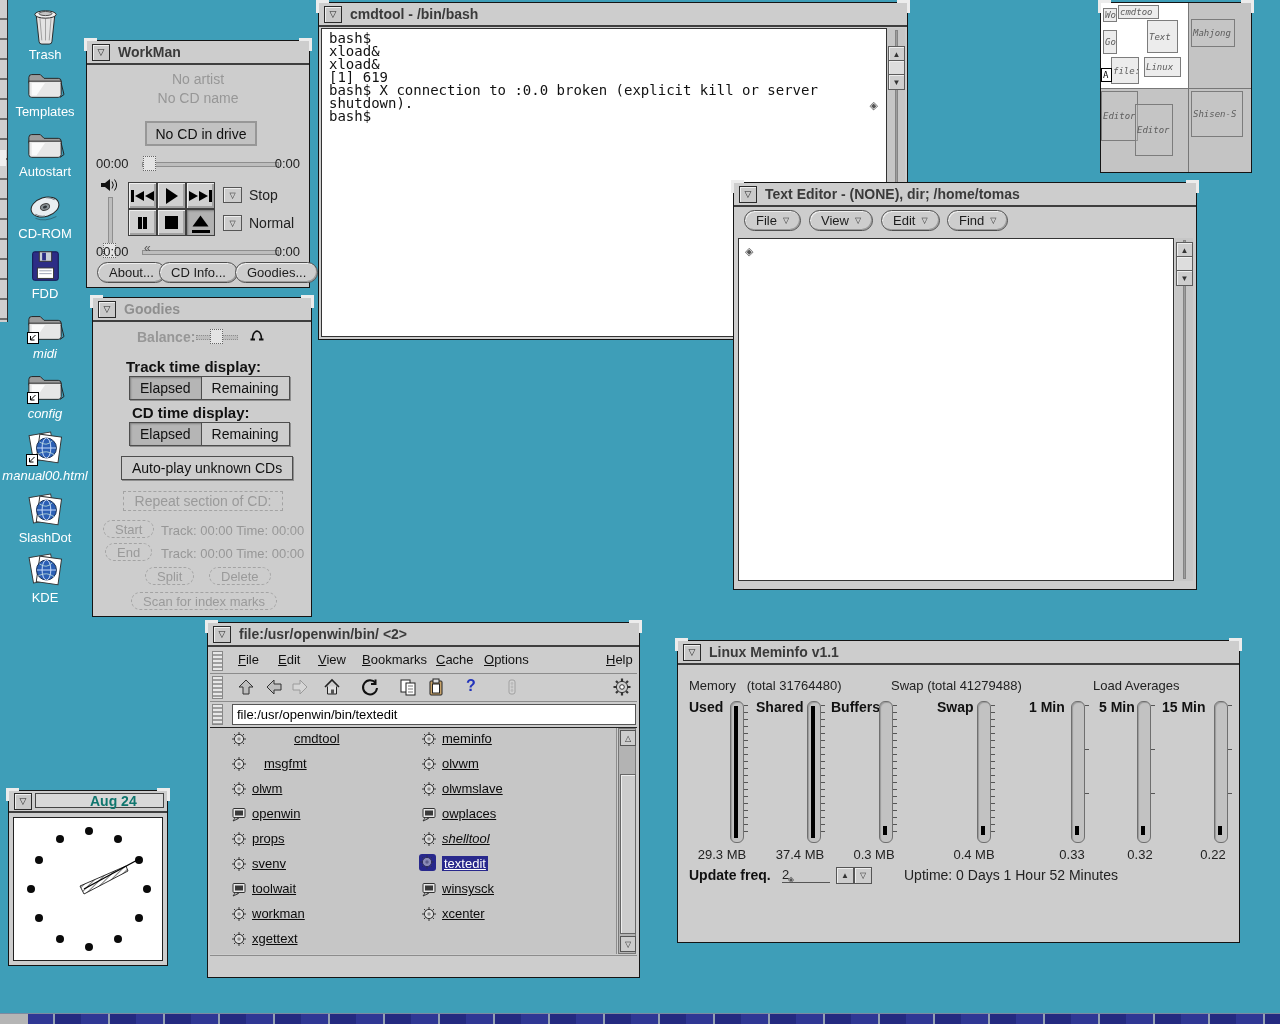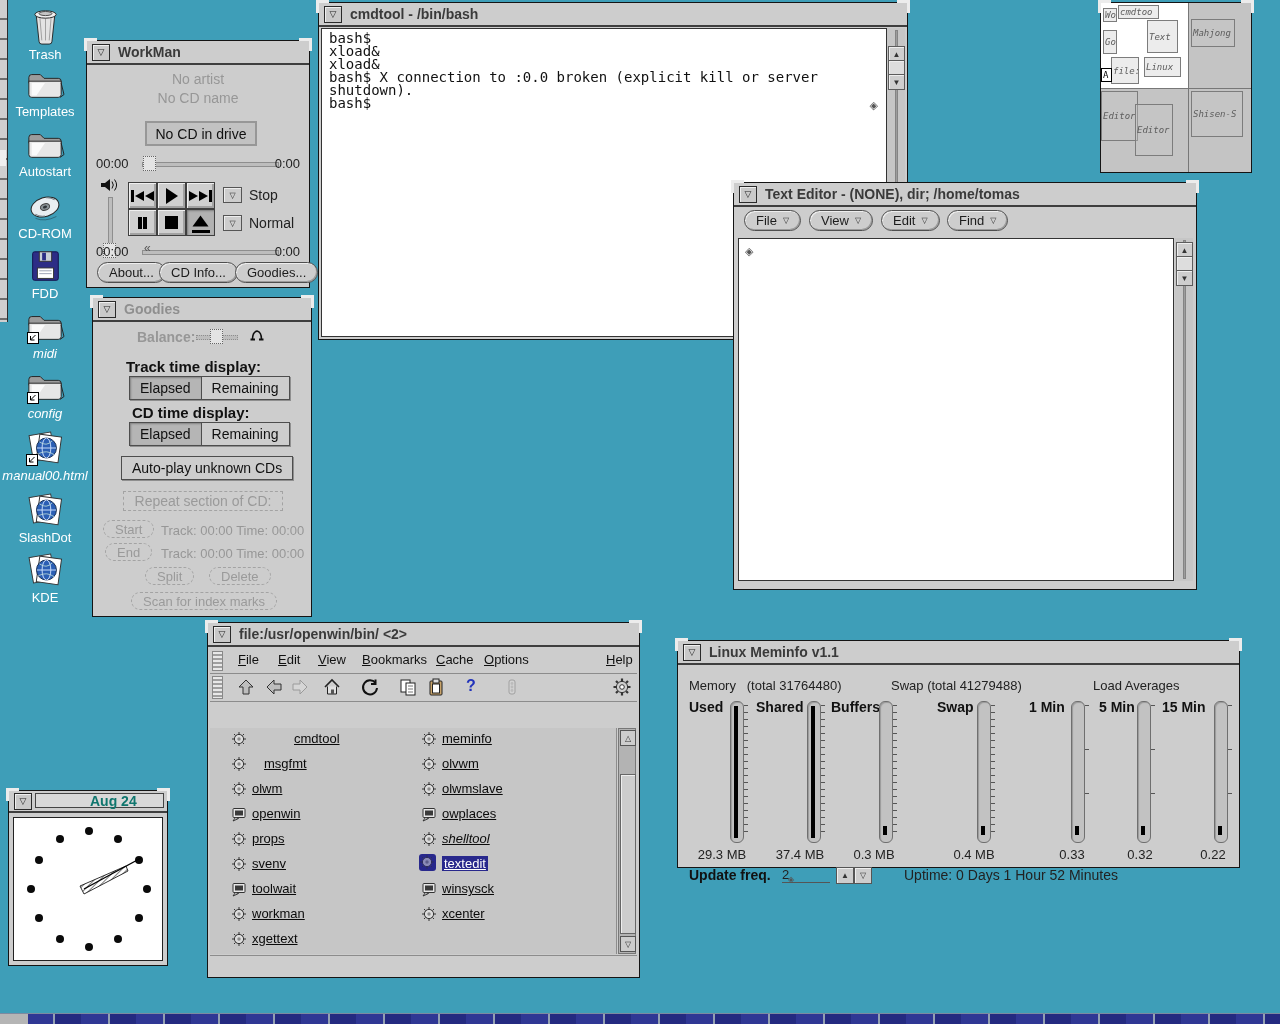--- a/index.html
+++ b/index.html
@@ -279,20 +279,21 @@
 <div class="win" style="left:318px;top:2px;width:590px;height:338px;">
   <div class="tb">
     <span class="cbox"></span>
     <span class="ttl">cmdtool - /bin/bash</span>
   </div>
   <div class="abs" style="left:2px;top:25px;right:20px;bottom:2px;background:#fff;border:1px solid #333;">
     <div class="term" style="padding:3px 7px;">
       <div>bash$</div>
       <div>xload&amp;</div>
       <div>xload&amp;</div>
+      <div>[1] 619</div>
       <div>bash$ X connection to :0.0 broken (explicit kill or server shutdown).</div>
       <div>bash$</div>
     </div>
     <span class="diamond" style="right:8px;top:70px;"></span>
   </div>
   <div class="olsb" style="right:2px;top:25px;bottom:2px;">
     <div class="cable"></div>
     <div class="sbbx" style="top:18px;">▲</div>
     <div class="sbbx" style="top:32px;background:#ddd;"></div>
     <div class="sbbx" style="top:46px;">▼</div>
@@ -468,20 +469,24 @@
       </svg>
     <span class="abs" style="left:256px;top:3px;font-size:16px;font-weight:bold;color:#2233bb;">?</span>
     <svg class="abs" style="left:292px;top:3px;" width="20" height="20">
         <use href="#s-stop"></use>
       </svg>
     <svg class="abs" style="left:402px;top:3px;" width="20" height="20">
         <use href="#s-kdegear"></use>
       </svg>
   </div>
 
+  <div class="abs" style="left:2px;top:79px;right:2px;height:25px;background:#cdcdcd;border-bottom:1px solid #222;">
+    <div class="grip" style="left:2px;top:2px;height:21px;"></div>
+    <input class="abs" style="left: 22px; top: 2px; width: 394px; height: 17px; border: 1px solid rgb(85, 85, 85); background: rgb(255, 255, 255); font-size: 13px; font-family: &quot;Liberation Sans&quot;, sans-serif; padding: 1px 4px;" value="file:/usr/openwin/bin/textedit">
+  </div>
 
   <div class="abs" style="left:2px;top:105px;right:22px;height:226px;background:#c6c6c6;border-right:1px solid #8c8c8c;"></div>
 
   <svg class="abs fico" style="left:23px;top:108px;">
       <use href="#s-gear"></use>
     </svg>
     <span class="abs flink" style="left:44px;top:108px;margin-left:42px;">cmdtool</span>
   <svg class="abs fico" style="left:23px;top:133px;">
       <use href="#s-gear"></use>
     </svg>
@@ -550,21 +555,21 @@
 
   <div class="abs" style="right:3px;top:105px;width:18px;height:226px;background:#b3b3b3;border:1px solid #777;box-sizing:border-box;">
     <div class="abs" style="left:1px;top:1px;width:14px;height:14px;border:1px solid #555;background:#cdcdcd;font-size:8px;display:flex;align-items:center;justify-content:center;color:#333;">△</div>
     <div class="abs" style="left:1px;top:45px;width:14px;height:158px;border:1px solid #666;background:#cdcdcd;box-shadow:inset 1px 1px 0 #eee;"></div>
     <div class="abs" style="left:1px;bottom:1px;width:14px;height:14px;border:1px solid #555;background:#cdcdcd;font-size:8px;display:flex;align-items:center;justify-content:center;color:#333;">▽</div>
   </div>
 
   <div class="abs" style="left:2px;right:2px;top:332px;height:19px;background:#cdcdcd;border-top:1px solid #8c8c8c;"></div>
 </div>
 
-<div class="win" style="left:677px;top:640px;width:563px;height:228px;">
+<div class="win" style="left:677px;top:640px;width:563px;height:303px;">
   <div class="tb">
     <span class="cbox"></span>
     <span class="ttl">Linux Meminfo  v1.1</span>
   </div>
   <div class="abs" style="left:11px;top:37px;font-size:13px;color:#222;white-space:pre;">Memory   (total 31764480)</div>
   <div class="abs" style="left:213px;top:37px;font-size:13px;color:#222;">Swap (total 41279488)</div>
   <div class="abs" style="left:415px;top:37px;font-size:13px;color:#222;">Load Averages</div>
 
   <div class="mlabel" style="left:11px;top:58px;">Used</div>
   <div class="mlabel" style="left:78px;top:58px;">Shared</div>

